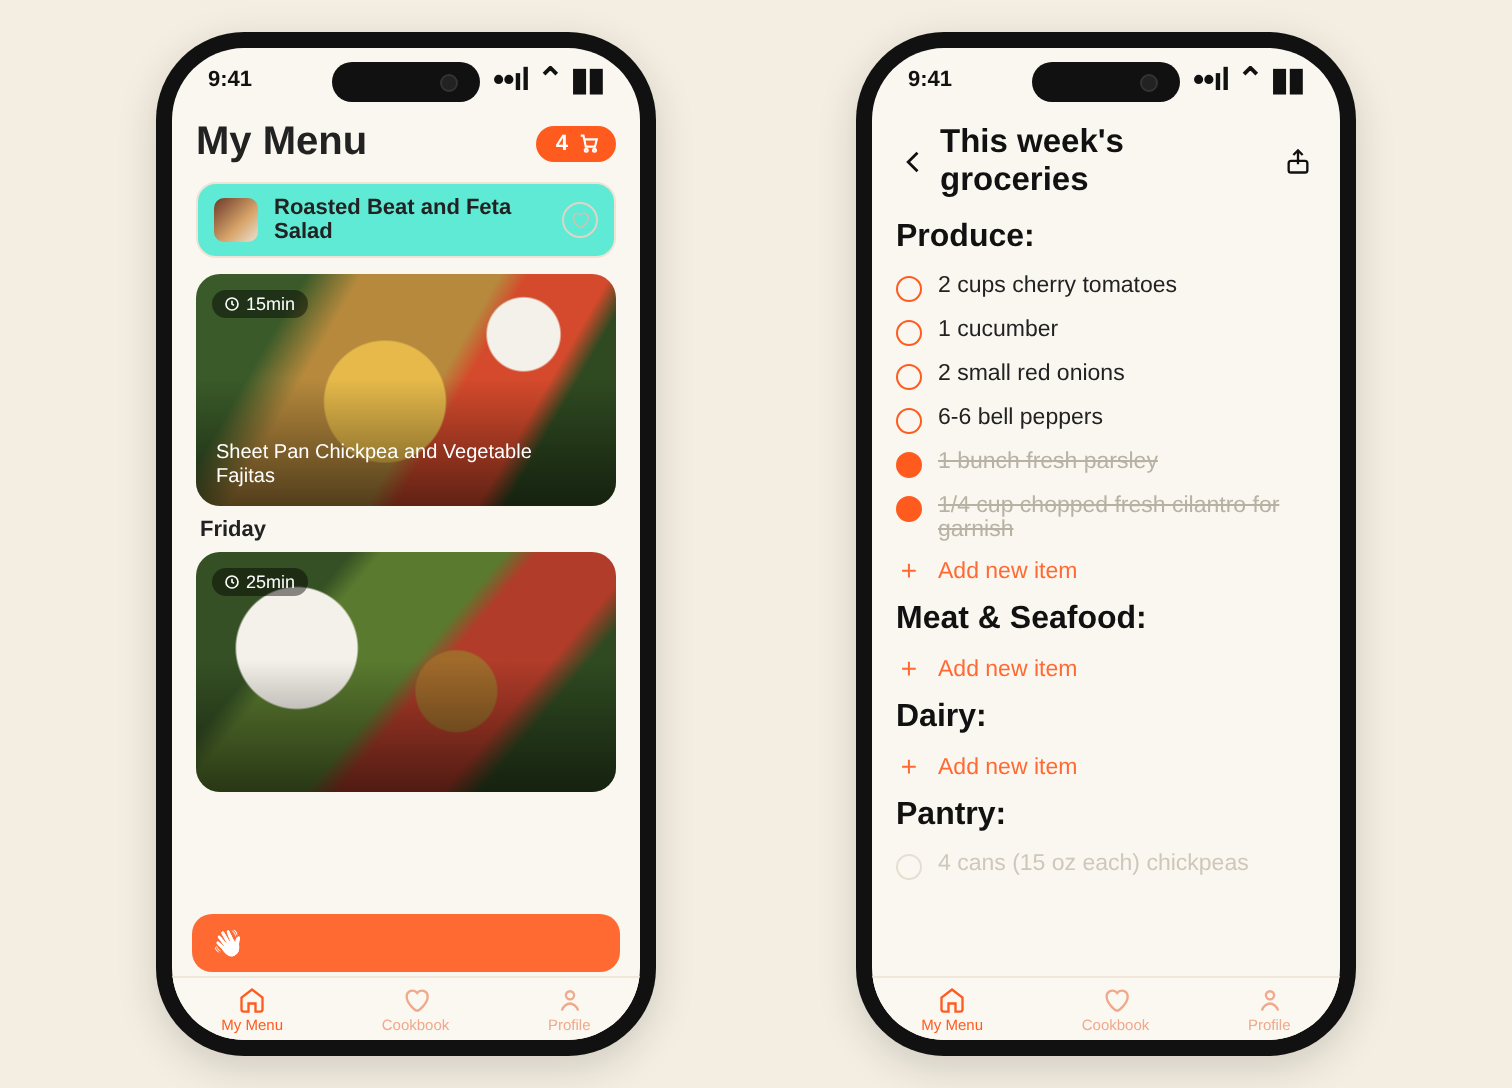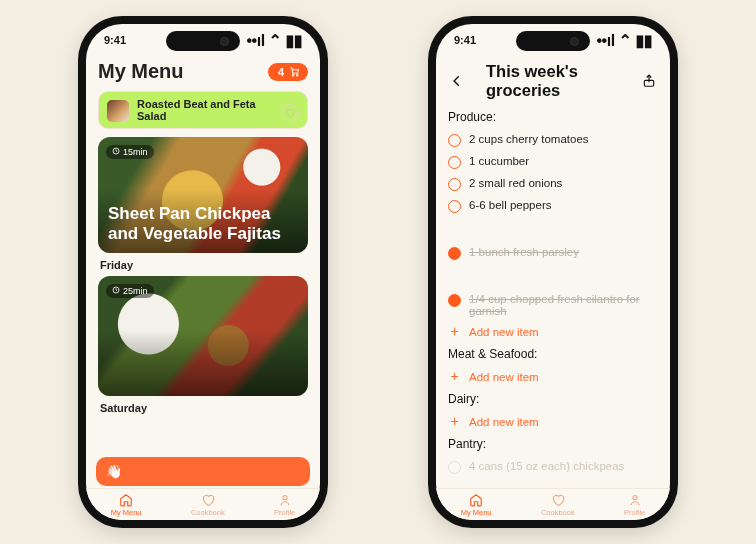--- a/index.html
+++ b/index.html
@@ -16,54 +16,54 @@
   .status-bar { position:absolute; top:0; left:0; right:0; height:32px; display:flex; justify-content:space-between; align-items:center; padding:0 18px; font-size:11px; font-weight:600; color:#111; z-index:40; }
   .status-icons { display:flex; gap:4px; align-items:center; font-size:16px; letter-spacing:-.5px; }
 
   .content { position:absolute; top:32px; left:0; right:0; bottom:32px; overflow:hidden; padding:0 12px; }
 
   
   .header-row { display:flex; justify-content:space-between; align-items:center; margin:4px 0 8px; }
   .page-title { font-size:20px; font-weight:700; color:#222; }
   .cart-pill { background:#ff5b1f; color:#fff; border-radius:14px; padding:3px 8px 3px 10px; display:flex; align-items:center; gap:5px; font-size:11px; font-weight:600; }
 
-  .banner { display:flex; align-items:flex-end; gap:8px; background:#bef264; border:1px solid #eee4d6; border-radius:10px; padding:6px 8px; margin-bottom:8px; }
+  .banner { display:flex; align-items:center; gap:8px; background:#5eead4; border:1px solid #eee4d6; border-radius:10px; padding:6px 8px; margin-bottom:8px; }
   .banner-thumb { width:22px; height:22px; border-radius:5px; background:linear-gradient(135deg,#6b3a2a,#d8a46a 60%,#e9e2d3); }
   .banner-title { flex:1; font-size:11px; font-weight:600; color:#222; }
   .heart { width:18px; height:18px; border-radius:50%; border:1px solid #ddd6c7; display:flex; align-items:center; justify-content:center; font-size:10px; color:#bbb; }
 
   .day-label { font-size:11px; font-weight:700; color:#222; margin:4px 2px 5px; }
 
   .card { position:relative; width:100%; height:116px; border-radius:12px; overflow:hidden; margin-bottom:6px; }
   .card .img { position:absolute; inset:0; }
   .card1 .img { background:
      radial-gradient(circle at 78% 26%, #f3f1ea 0 18px, transparent 19px),
      radial-gradient(circle at 45% 55%, #e6b94a 0 30px, transparent 31px),
      linear-gradient(120deg,#3a5a29 0 20%, #b6893d 30% 55%, #d54a2c 60% 75%, #2f4a21 80% 100%); }
   .card2 { height:120px; }
   .card2 .img { background:
      radial-gradient(circle at 24% 40%, #f4f1ea 0 30px, transparent 31px),
      radial-gradient(circle at 62% 58%, #a06a2b 0 20px, transparent 21px),
      linear-gradient(130deg,#355024 0 25%, #5a7a2f 30% 50%, #b13c29 55% 72%, #2f4a21 78% 100%); }
   .card .overlay { position:absolute; inset:0; background:linear-gradient(180deg, rgba(0,0,0,0) 45%, rgba(0,0,0,.55) 100%); }
-  .time-pill { position:absolute; top:8px; left:8px; background:rgba(0,0,0,.45); color:#fff; font-size:9px; padding:2px 6px; border-radius:10px; display:flex; gap:3px; }
-  .card-title { position:absolute; left:10px; right:10px; bottom:8px; color:#fff; font-size:17px; font-weight:700; line-height:1.22; }
+  .time-pill { position:absolute; top:8px; left:8px; background:rgba(0,0,0,.45); color:#fff; font-size:9px; padding:2px 6px; border-radius:10px; display:flex; align-items:center; gap:3px; }
+  .card-title { position:absolute; left:10px; right:10px; bottom:8px; color:#fff; font-size:10px; font-weight:400; line-height:1.22; }
 
   .mod-bar { position:absolute; left:10px; right:10px; bottom:34px; background:#ff6a33; color:#fff; border-radius:10px; padding:7px 10px; display:flex; align-items:center; gap:8px; font-size:10.5px; font-weight:500; z-index:30; }
   .wave { font-size:13px; filter: grayscale(1) brightness(2); }
 
   
-  .r-header { display:flex; align-items:center; gap:20px; margin:6px 0 10px; }
+  .r-header { display:flex; align-items:center; gap:4px; margin:6px 0 10px; }
   .back-btn, .share-btn { width:18px; display:flex; align-items:center; justify-content:center; font-size:15px; color:#111; }
   .r-title { flex:1; font-size:16.5px; font-weight:700; color:#111; }
 
-  .section-head { font-size:12px; font-weight:400; color:#111; margin:3px 0 5px; }
+  .section-head { font-size:16px; font-weight:700; color:#111; margin:3px 0 5px; }
   .items { display:flex; flex-direction:column; }
   .item-row { display:flex; align-items:flex-start; gap:8px; padding:4px 0; font-size:11.5px; color:#222; }
-  .item-row.done { color:#b8b2a5;margin-top:25px; }
+  .item-row.done { color:#b8b2a5; }
   .item-row.done .item-text { text-decoration: line-through; }
   .circ { width:13px; height:13px; border-radius:50%; border:1.6px solid #ff5b1f; flex:none; margin-top:1px; }
   .circ.fill { background:#ff5b1f; }
   .add-row { display:flex; align-items:center; gap:8px; padding:4px 0 6px; font-size:11.5px; color:#ff6a33; font-weight:500; }
   .plus { width:13px; text-align:center; font-size:14px; line-height:13px; color:#ff6a33; flex:none; }
   .faded .circ { border-color:#e6ded0; }
   .faded { color:#cfc8ba;text-align:right; }
 
   
   .tabbar { position:absolute; left:0; right:0; bottom:0; height:32px; background:#fbf8f1; border-top:1px solid #efe8da; display:flex; justify-content:space-around; align-items:center; z-index:25; }
@@ -126,21 +126,20 @@
           <div class="overlay"></div>
           <div class="time-pill">
             <svg width="8" height="8" viewBox="0 0 24 24" fill="none" stroke="#fff" stroke-width="2.5">
                 <circle cx="12" cy="12" r="9"></circle>
                 <path d="M12 7v5l3 2"></path>
               </svg>
             <span>25min</span>
           </div>
         </div>
 
-        <div class="day-label">Saturday</div>
       </div>
 
       <div class="mod-bar">
         <span class="wave">👋</span>
       </div>
 
       <div class="tabbar">
         <div class="tab active">
           <svg viewBox="0 0 24 24" fill="none" stroke="currentColor" stroke-width="2">
               <path d="M3 10l9-7 9 7v10a2 2 0 0 1-2 2h-4v-7h-6v7H5a2 2 0 0 1-2-2z"></path>

